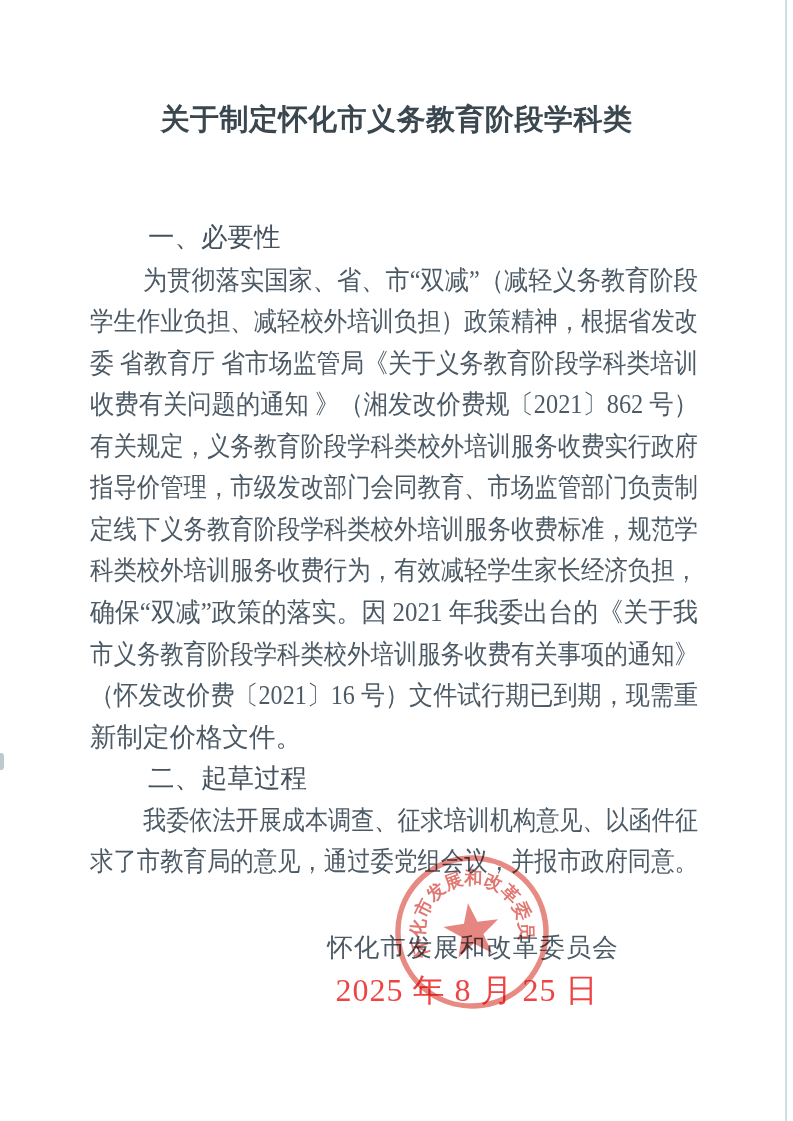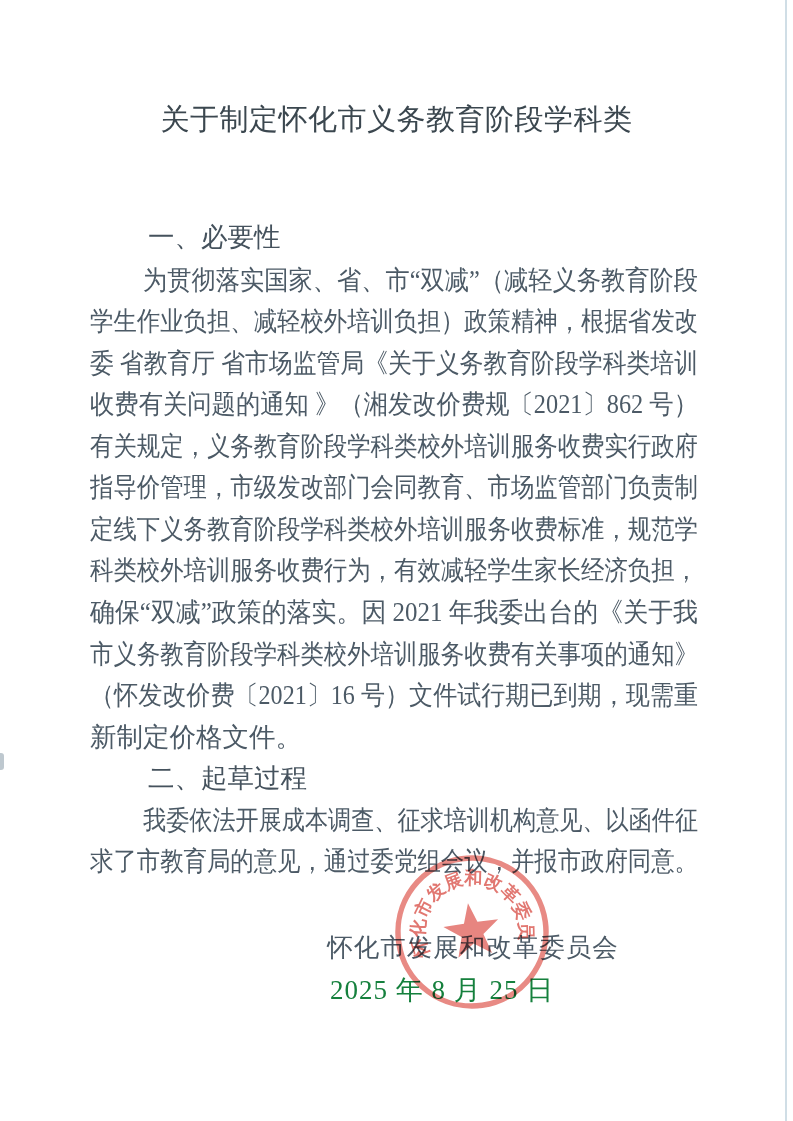--- a/index.html
+++ b/index.html
@@ -8,44 +8,44 @@
     width:793px;height:1121px;
     margin:0 auto;
     background:#ffffff;
     overflow:hidden;
     font-family:"Liberation Serif","DejaVu Serif",serif;
   }
   .title-block{
     position:absolute;left:0;top:96px;width:793px;
     text-align:center;
     color:#3b474f;
-    font-weight:normal;
+    font-weight:bold;
     font-size:29px;
     line-height:46px;
     letter-spacing:0.5px;
   }
   .body-svg{
     position:absolute;left:90px;top:216px;
     overflow:visible;
   }
   .body-svg text{
     font-family:"Liberation Serif","DejaVu Serif",serif;
     font-size:26.5px;
     fill:#4c5a66;
   }
   .body-svg text.heading{ fill:#45525d; }
   .sig-org{
     position:absolute;top:930px;left:473px;transform:translateX(-50%);
     white-space:nowrap;
     font-size:25.5px;letter-spacing:1px;color:#4c5a66;line-height:36px;
   }
   .sig-date{
-    position:absolute;top:972px;left:442px;transform:translateX(-50%);
+    position:absolute;top:972px;left:467px;transform:translateX(-50%);
     white-space:nowrap;
-    font-size:27px;letter-spacing:1px;color:#15803d;line-height:36px;
+    font-size:32px;letter-spacing:1px;color:#ef4444;line-height:36px;
   }
   .seal{
     position:absolute;left:390px;top:850px;width:164px;height:164px;
     mix-blend-mode:multiply;
     opacity:0.88;
   }
   .seal text{
     font-family:"Liberation Serif","DejaVu Serif",serif;
     font-weight:bold;
   }

